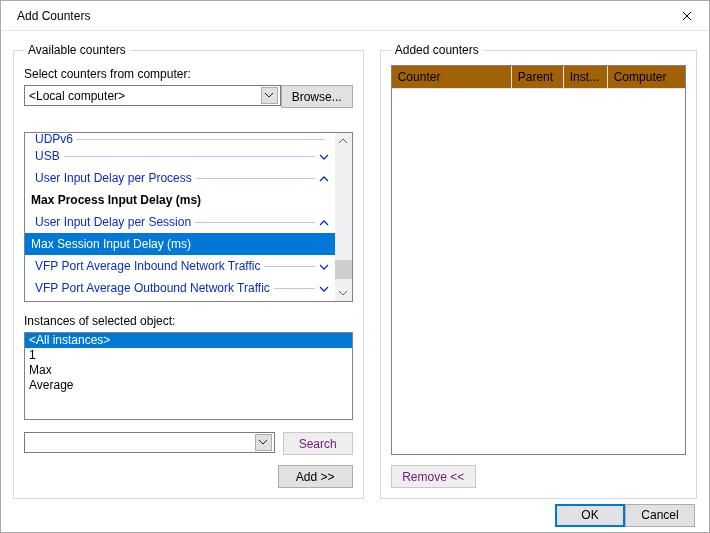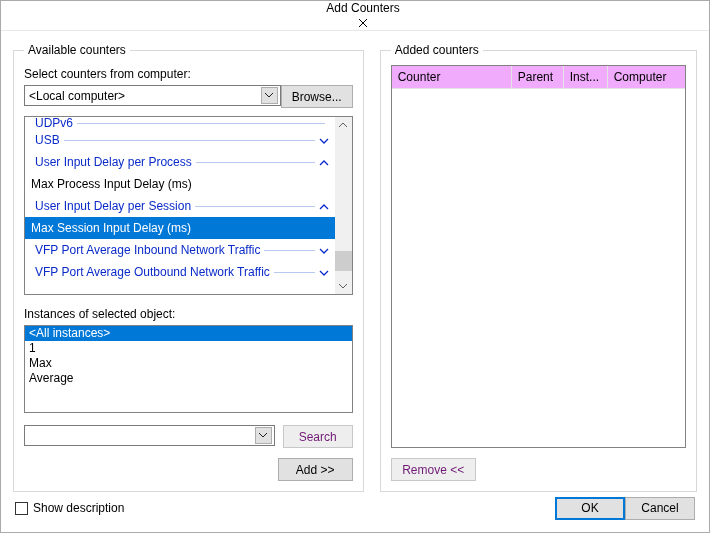--- a/index.html
+++ b/index.html
@@ -19,21 +19,20 @@
       background: #fff;
       display: flex;
       flex-direction: column;
     }
     .titlebar {
       height: 30px;
       display: flex;
       align-items: center;
       padding: 0 0 0 16px;
       border-bottom: 1px solid #e8e8e8;
-      flex-direction: column;
     }
     .title-text { flex: 1; }
     .close-btn {
       width: 45px;
       height: 29px;
       display: flex;
       align-items: center;
       justify-content: center;
       cursor: pointer;
     }
@@ -59,21 +58,21 @@
       display: flex;
       flex-direction: column;
     }
     fieldset > legend {
       padding: 0 4px;
       color: #000000;
     }
     .label-line { margin: 2px 0 4px 0; }
     .row-computer {
       display: flex;
-      margin-bottom: 8px;
+      margin-bottom: 24px;
     }
     .combo {
       flex: 1;
       height: 21px;
       border: 1px solid #7a7a7a;
       background: #fff;
       display: flex;
       align-items: center;
       padding: 0 2px 0 4px;
     }
@@ -138,20 +137,21 @@
     .clist-item .line {
       flex: 1;
       border-top: 1px solid #b8c8f0;
       height: 1px;
       margin: 0 4px;
     }
     .clist-item.sub { }
     .clist-item.child {
       padding-left: 6px;
       color: #000;
+      font-weight: bold;
     }
     .clist-item.selected {
       background: #0078d7;
       color: #fff;
       padding-left: 6px;
       justify-content: center;
     }
     .clist-item .chev { font-size: 12px; color: #0a2bc9; }
     .clist-item.sub .label-wrap { display: flex; align-items: center; flex: 1; }
     .clist-item.sub .label-text { white-space: nowrap; }
@@ -213,21 +213,21 @@
       display: flex;
       height: 23px;
       border-bottom: 1px solid #e4e4e4;
     }
     .th {
       border-right: 1px solid #e4e4e4;
       padding: 4px 6px;
       white-space: nowrap;
       overflow: hidden;
       text-overflow: ellipsis;
-      background: #f0abfc;
+      background: #a16207;
     }
     .th1 { width: 120px; }
     .th2 { width: 52px; }
     .th3 { width: 44px; }
     .th4 { flex: 1; border-right: none; }
     .remove-row {
       display: flex;
       justify-content: flex-start;
     }
     .bottom-row {
@@ -402,24 +402,20 @@
           </div>
 
           <div class="remove-row">
             <div class="btn disabled" style="min-width:85px">Remove &lt;&lt;</div>
           </div>
         </fieldset>
       </div>
     </div>
 
     <div class="bottom-row">
-      <label class="chk-wrap">
-        <span class="chk"></span>
-        <span>Show description</span>
-      </label>
       <div class="spacer"></div>
       <div class="btn-row">
         <div class="btn default" style="min-width:70px">OK</div>
         <div class="btn" style="min-width:70px">Cancel</div>
       </div>
     </div>
   </div>
 </div>
 
 </body></html>

